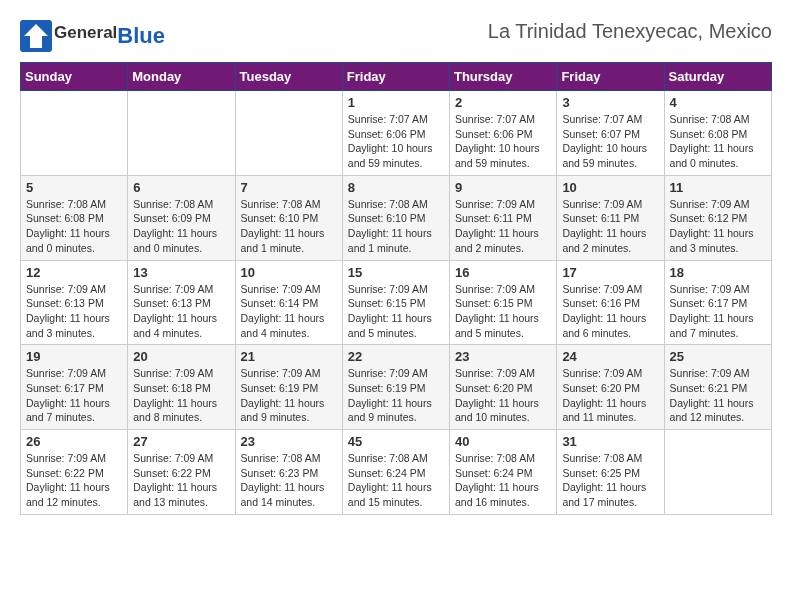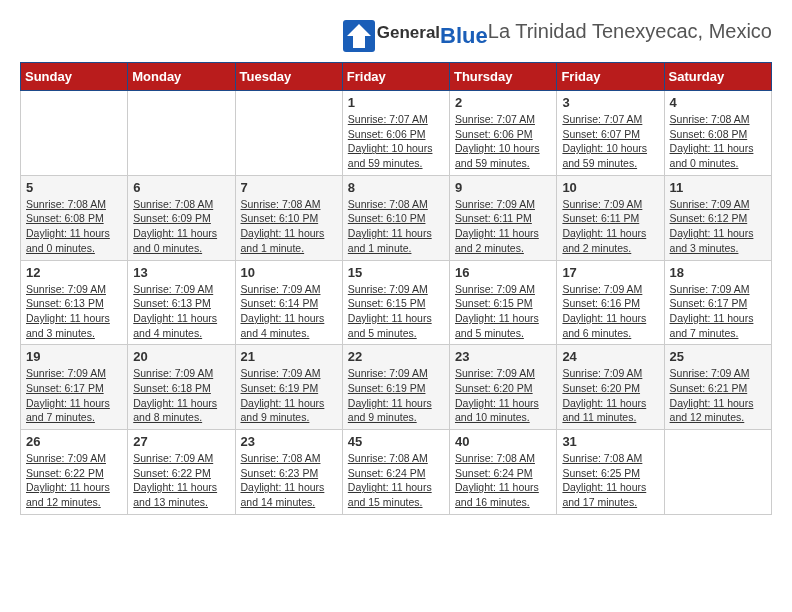--- a/index.html
+++ b/index.html
@@ -5,21 +5,21 @@
     * { box-sizing: border-box; margin: 0; padding: 0; }
     body {
       font-family: Arial, sans-serif;
       background: #fff;
       width: 792px;
       min-height: 612px;
       padding: 20px;
     }
     .header {
       display: flex;
-      justify-content: flex-end;
+      justify-content: space-between;
       align-items: flex-start;
       margin-bottom: 10px;
     }
     .logo {
       display: flex;
       flex-direction: column;
       align-items: flex-start;
     }
     .logo-row {
       display: flex;
@@ -37,21 +37,21 @@
     .location-title {
       font-size: 20px;
       color: #555;
     }
     .calendar {
       width: 100%;
       border-collapse: collapse;
       border: 1px solid #ccc;
     }
     .calendar th {
-      background-color: #b91c1c;
+      background-color: #701a75;
       color: white;
       padding: 6px 4px;
       font-size: 13px;
       text-align: left;
       border: 1px solid #1e4a8a;
     }
     .calendar td {
       vertical-align: top;
       padding: 4px 5px;
       border: 1px solid #ccc;
@@ -66,21 +66,20 @@
     }
     .day-number {
       font-size: 13px;
       font-weight: bold;
       margin-bottom: 2px;
     }
     .day-info {
       font-size: 10.5px;
       line-height: 1.4;
       color: #333;
-      text-decoration: underline;
     }
     .empty-cell {
       background: #f9f9f9;
     }
   </style>
 </head>
 <body>
 
 <div class="header">
   <div class="logo">

